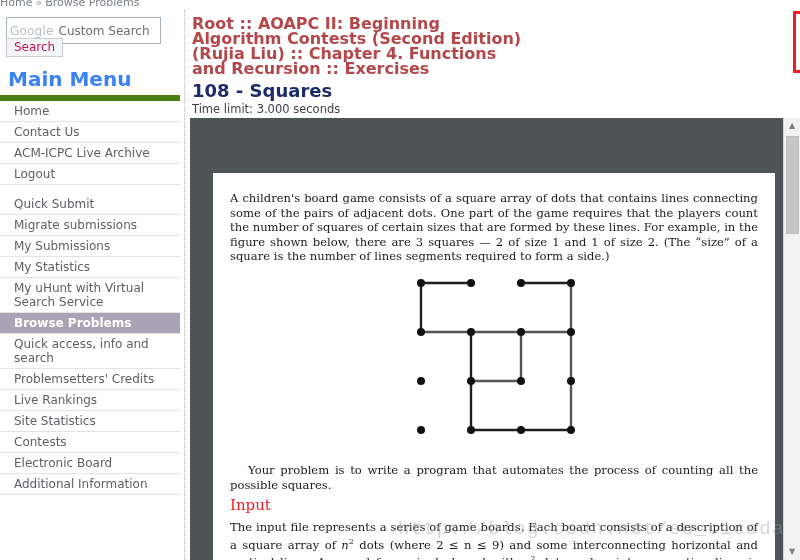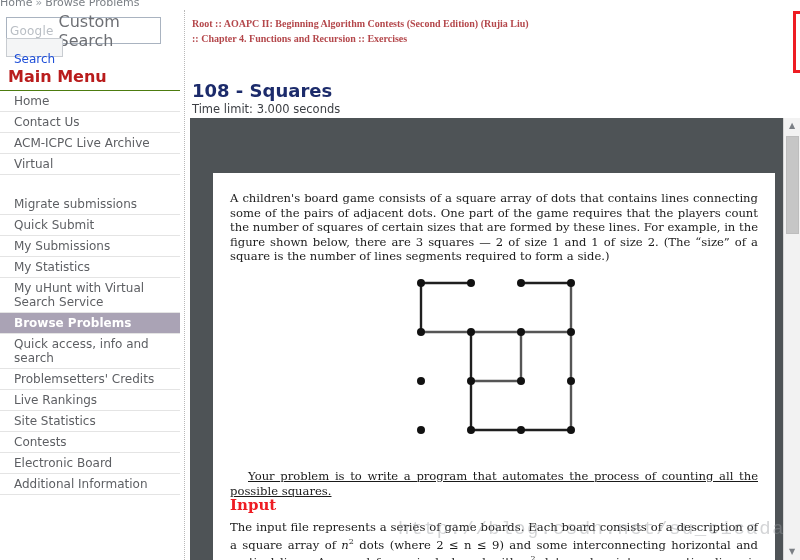--- a/index.html
+++ b/index.html
@@ -24,31 +24,31 @@
     position:absolute;left:0;top:12px;width:186px;height:548px;
     background:#fff;
   }
   #searchbox{
     position:absolute;left:6px;top:5px;width:155px;height:27px;
     border:1px solid #a9b3c0;background:#fff;
     box-sizing:border-box;display:flex;align-items:center;
     padding-left:3px;
   }
   #gword{color:#b9bec4;font-size:12px;letter-spacing:.2px;}
-  #cstext{color:#6d6f74;font-size:16px;margin-left:5px;}
+  #cstext{color:#6d6f74;font-size:12px;margin-left:5px;}
   #searchbtn{
     position:absolute;left:6px;top:26px;height:19px;
-    border:1px solid #c8ccd1;background:#f4f5f6;color:#1d4ed8;
-    font-size:12px;padding:13px 7px 2px 7px;box-sizing:border-box;
+    border:1px solid #c8ccd1;background:#f4f5f6;color:#be185d;
+    font-size:12px;padding:1px 7px 2px 7px;box-sizing:border-box;
     font-family:"DejaVu Sans","Liberation Sans",sans-serif;
     line-height:15px;
   }
   .menu-head{
-    color:#b91c1c;font-weight:bold;font-size:16px;
-    padding:0 0 4px 8px;border-bottom:1px solid #4d7c0f;
+    color:#3b82f6;font-weight:bold;font-size:20px;
+    padding:0 0 4px 8px;border-bottom:6px solid #4d7c0f;
     margin:0 6px 0 0;
   }
   .menu-list{list-style:none;margin:0 6px 0 0;padding:0;}
   .menu-list li{
     border-bottom:1px solid #e4e4e4;
     padding:3px 4px 3px 14px;
     color:#5d5f63;font-size:12px;line-height:14px;
     white-space:normal;
   }
   .menu-list li.wrap{padding-left:14px;text-indent:0;}
@@ -58,21 +58,21 @@
   
   #vdiv{
     position:absolute;left:184px;top:10px;width:1px;height:550px;
     border-left:1px dotted #b9b9b9;
   }
 
   
   #rightcol{position:absolute;left:190px;top:0;width:610px;height:560px;}
   #breadcrumb{
     position:absolute;left:2px;top:16px;width:340px;
-    color:#b4474b;font-weight:bold;font-size:10px;line-height:15px;font-family:Liberation Serif, serif;
+    color:#b4474b;font-weight:bold;font-size:16px;line-height:15px;
   }
   #ptitle{
     position:absolute;left:2px;top:80px;
     color:#1c2b6b;font-weight:bold;font-size:18px;letter-spacing:0px;
   }
   #tlimit{
     position:absolute;left:2px;top:102px;
     color:#3c3f44;font-size:11.5px;
   }
 
@@ -106,24 +106,24 @@
     background:#ffffff;
     font-family:"DejaVu Serif","Liberation Serif",serif;
     color:#1b1b1b;overflow:hidden;
   }
   .ptext{
     font-family:"DejaVu Serif","Liberation Serif",serif;
     font-size:11.6px;line-height:14.6px;text-align:justify;
     color:#1a1a1a;margin:0;
   }
   #para1{position:absolute;left:17px;top:18px;width:528px;}
-  #para2{position:absolute;left:17px;top:296px;width:528px;text-indent:18px;text-decoration:underline;}
+  #para2{position:absolute;left:17px;top:290px;width:528px;text-indent:18px;}
   #inputhead{
     position:absolute;left:17px;top:323px;
-    color:#ee1c23;font-weight:bold;font-size:15px;
+    color:#ee1c23;font-weight:normal;font-size:15px;
     font-family:"DejaVu Serif","Liberation Serif",serif;
   }
   #para3{position:absolute;left:17px;top:347px;width:528px;}
   sup{font-size:8px;vertical-align:super;}
   .it{font-style:italic;}
 
   
   #figure{position:absolute;left:196px;top:100px;width:175px;height:165px;}
 
   
@@ -152,28 +152,28 @@
     <span id="cstext">Custom Search</span>
   </div>
   <button id="searchbtn">Search</button>
 
   <div style="position:absolute;left:0;top:55px;width:186px;">
     <div class="menu-head">Main Menu</div>
     <ul class="menu-list">
       <li>Home</li>
       <li>Contact Us</li>
       <li>ACM-ICPC Live Archive</li>
-      <li>Virtual</li>
+      <li>Logout</li>
     </ul>
   </div>
 
   <div style="position:absolute;left:0;top:182px;width:186px;">
     <ul class="menu-list">
+      <li>Quick Submit</li>
       <li>Migrate submissions</li>
-      <li>Quick Submit</li>
       <li>My Submissions</li>
       <li>My Statistics</li>
       <li class="wrap">My uHunt with Virtual Search Service</li>
       <li class="active">Browse Problems</li>
       <li class="wrap">Quick access, info and search</li>
       <li>Problemsetters' Credits</li>
       <li>Live Rankings</li>
       <li>Site Statistics</li>
       <li>Contests</li>
       <li>Electronic Board</li>

